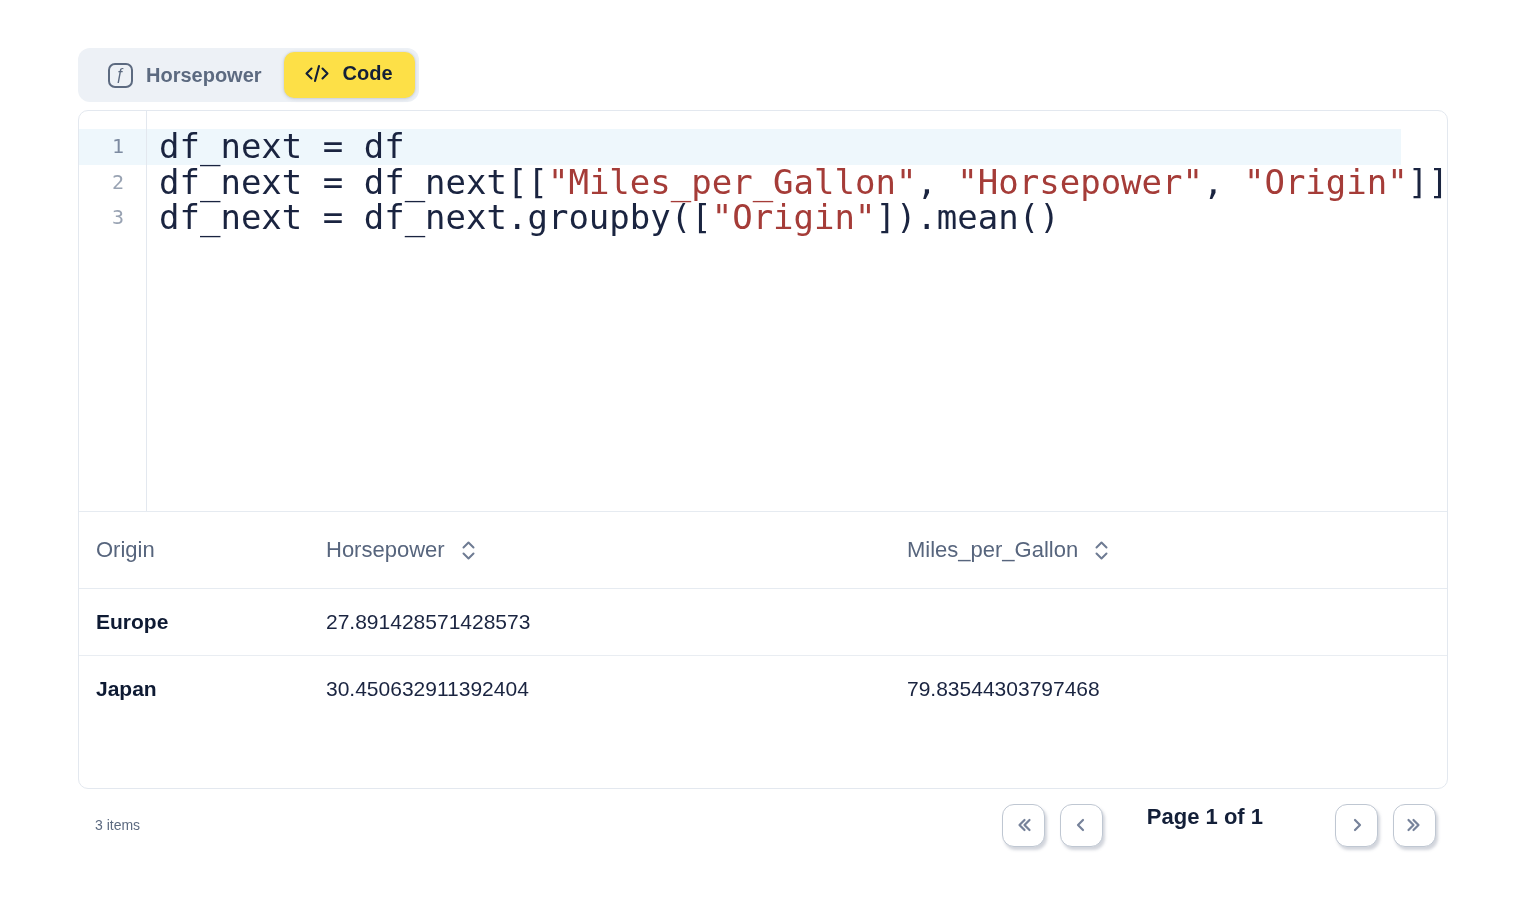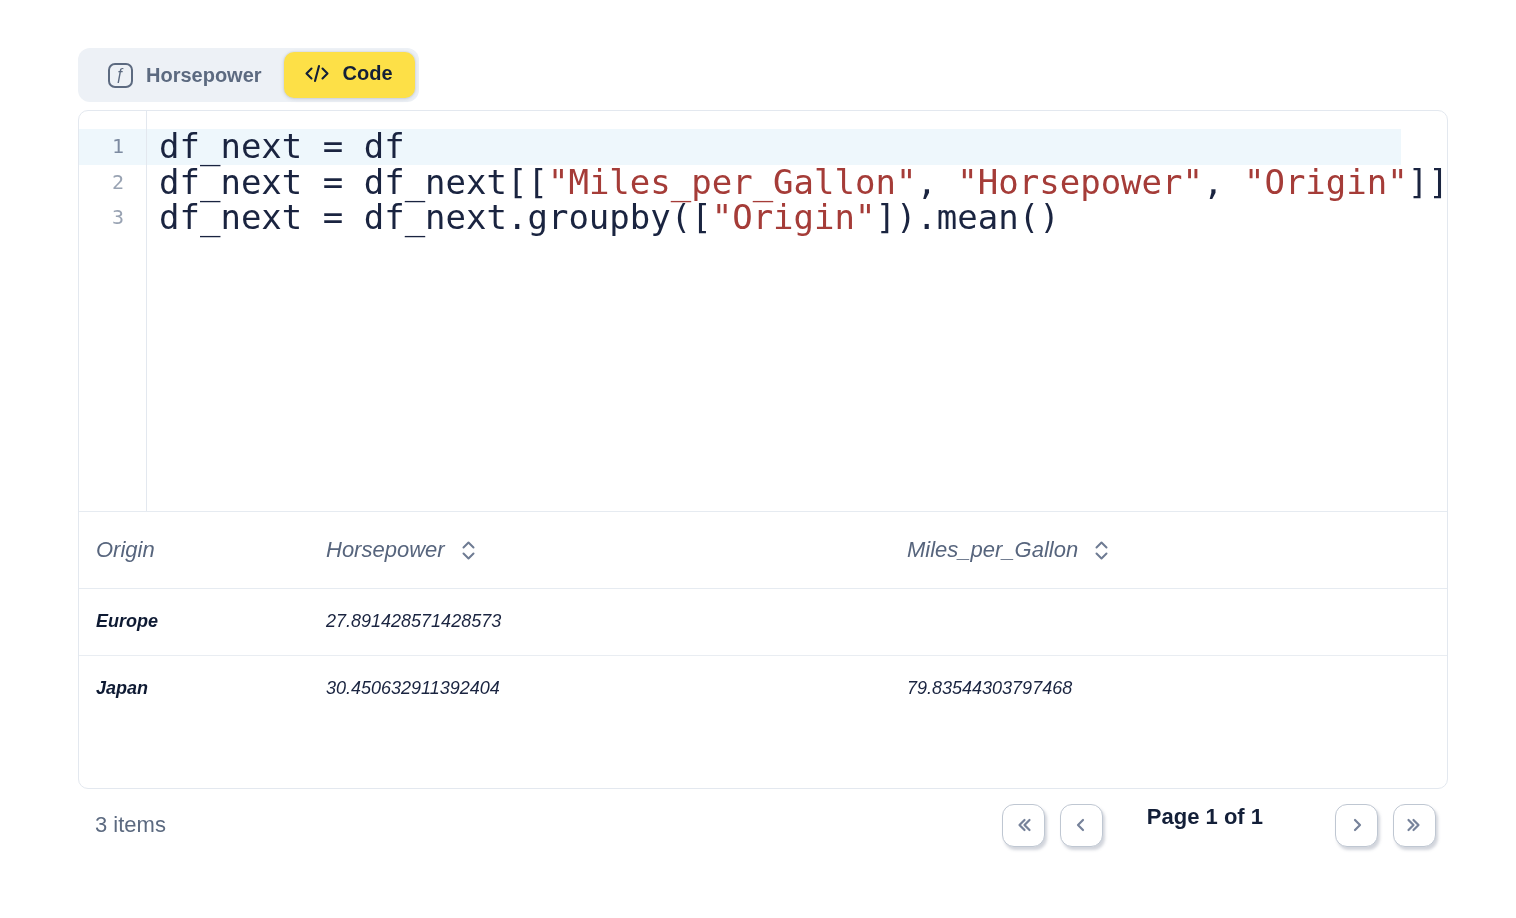--- a/index.html
+++ b/index.html
@@ -22,32 +22,32 @@
   .gutter-divider { position:absolute; left:67px; top:0; bottom:0; width:1px; background:#e3e8ef; z-index:2; }
   .code-line { display:flex; width:1322px; height:35.5px; line-height:35.5px; }
   .code-line.active { background:#eef7fc; }
   .ln { flex:0 0 67px; text-align:right; padding-right:22px; font-size:20px; color:#99a3b3; user-select:none; }
   .code-line.active .ln { color:#7d8ba1; }
   .code-text { padding-left:13px; font-size:34px; white-space:pre; }
   .tok-code { color:#1a2440; }
   .tok-string { color:#a53c38; }
 
   
-  .thead, .trow { display:grid; grid-template-columns:230px 581px 1fr; align-items:center;font-style:italic; }
+  .thead, .trow { display:grid; grid-template-columns:230px 581px 1fr; align-items:center; }
   .thead { height:77px; border-bottom:1px solid #e6ebf1; color:#57657d; font-size:22px; }
   .th { display:flex; align-items:center; padding-left:17px; gap:15px; }
   .sort-btn { display:flex; align-items:center; cursor:pointer; color:#6e7b93; }
-  .trow { height:66.5px; border-bottom:1px solid #e9edf2; font-size:18px; color:#1a2440; }
+  .trow { height:66.5px; border-bottom:1px solid #e9edf2; font-size:21px; color:#1a2440; }
   .trow:last-child { border-bottom:none; }
   .td { padding-left:17px; }
   .td.rowlabel { font-weight:700; color:#0e1a33; }
 
   
   .footer { position:absolute; left:78px; top:789px; width:1370px; height:72px; display:flex; align-items:center; justify-content:space-between; }
-  .items-count { padding-left:17px; font-size:22px; color:#5c6a80; }
+  .items-count { padding-left:17px; font-size:14px; color:#5c6a80; }
   .pager { display:flex; align-items:center; padding-right:12px; }
   .pg-btn { width:43px; height:43px; background:#ffffff; border:1.5px solid #bfc7d2; border-radius:12px; display:flex; align-items:center; justify-content:center; color:#76829a; cursor:pointer; box-shadow:2px 3px 3px rgba(125,135,155,0.35); }
   .pg-btn + .pg-btn { margin-left:15px; }
   .page-label { font-size:22px; font-weight:600; color:#131f38; margin:0 72px 16px 44px; white-space:nowrap; }
 </style>
 </head>
 <body>
 
 <div class="page">
 

